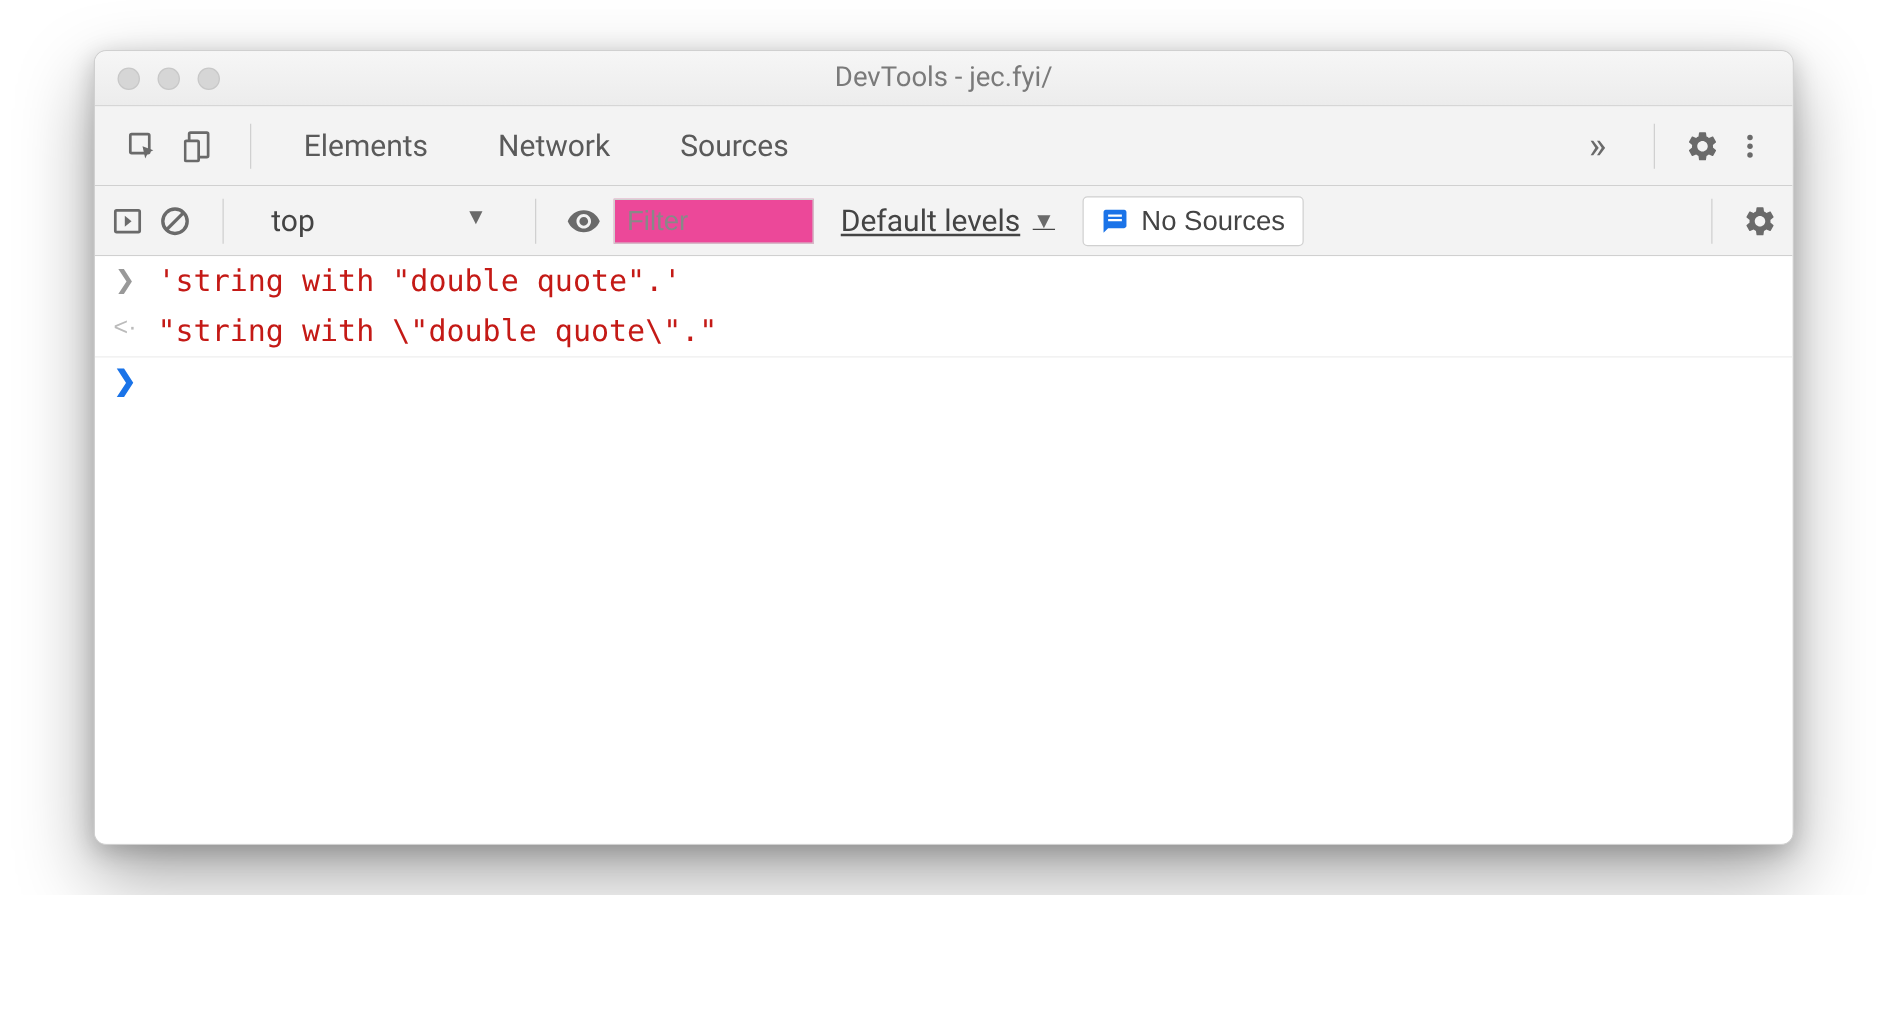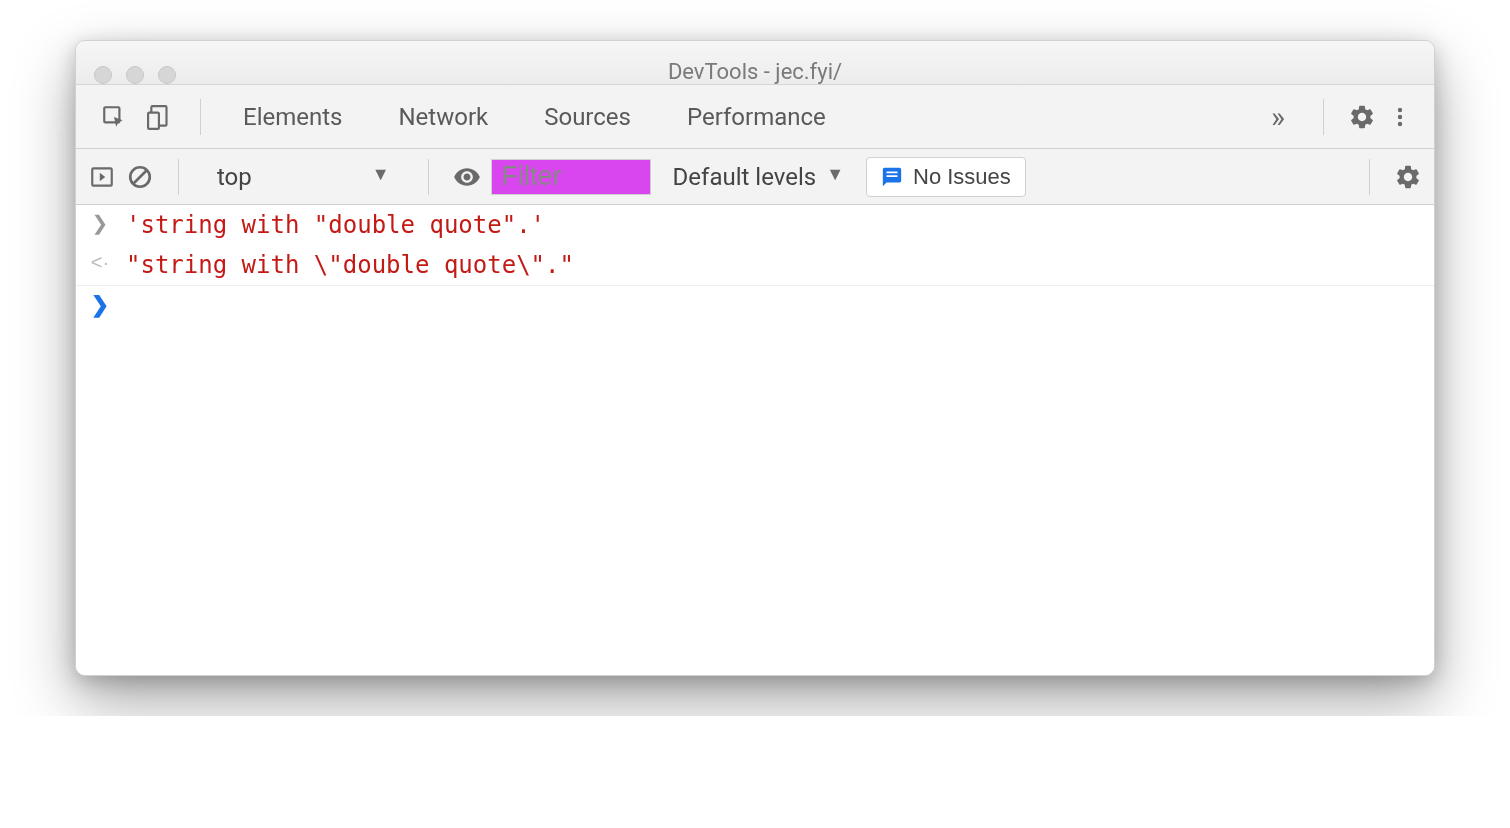--- a/index.html
+++ b/index.html
@@ -24,21 +24,21 @@
       box-shadow: 0 25px 60px rgba(0,0,0,0.35), 0 5px 20px rgba(0,0,0,0.2);
       overflow: hidden;
       border: 1px solid #d0d0d0;
     }
     
     .titlebar {
       height: 44px;
       background: linear-gradient(#f6f6f6, #ececec);
       border-bottom: 1px solid #d6d6d6;
       display: flex;
-      align-items: flex-end;
+      align-items: center;
       position: relative;
       padding: 0 14px;
     }
     
     .traffic-lights {
       display: flex;
       gap: 14px;
       position: absolute;
       left: 18px;
     }
@@ -157,39 +157,40 @@
     }
     
     .dropdown-caret {
       font-size: 18px;
       color: #6a6a6a;
     }
     
     .filter-input {
       height: 36px;
       width: 160px;
-      background: #d946ef;
+      background: #ec4899;
       border: 1px solid #d0d0d0;
       padding: 0 10px;
-      font-size: 27px;
+      font-size: 22px;
       color: #333;
     }
     
     .filter-input::placeholder {
       color: #888;
     }
     
     .levels-select {
       display: flex;
-      align-items: flex-start;
+      align-items: center;
       font-size: 24px;
       color: #444;
       padding: 0 12px;
       gap: 10px;
       cursor: pointer;
+      text-decoration: underline;
     }
     
     .issues-btn {
       display: flex;
       align-items: center;
       gap: 10px;
       background: #fff;
       border: 1px solid #d0d0d0;
       border-radius: 4px;
       padding: 6px 14px;
@@ -285,21 +286,20 @@
           <rect x="4" y="2" width="14" height="18" rx="1"></rect>
           <rect x="1" y="8" width="10" height="15" rx="1" fill="#f3f3f3"></rect>
         </svg>
       </div>
     </div>
     <div class="vdivider"></div>
     <div class="tabs">
       <div class="tab">Elements</div>
       <div class="tab">Network</div>
       <div class="tab">Sources</div>
-      <div class="tab">Performance</div>
     </div>
     <div class="tabbar-right">
       <div class="more-tabs">»</div>
       <div class="vdivider"></div>
       <div class="icon-btn">
         <svg width="28" height="28" viewBox="0 0 24 24" fill="currentColor">
           <path d="M19.14,12.94c0.04-0.3,0.06-0.61,0.06-0.94c0-0.32-0.02-0.64-0.07-0.94l2.03-1.58c0.18-0.14,0.23-0.41,0.12-0.61 l-1.92-3.32c-0.12-0.22-0.37-0.29-0.59-0.22l-2.39,0.96c-0.5-0.38-1.03-0.7-1.62-0.94L14.4,2.81c-0.04-0.24-0.24-0.41-0.48-0.41 h-3.84c-0.24,0-0.43,0.17-0.47,0.41L9.25,5.35C8.66,5.59,8.12,5.92,7.63,6.29L5.24,5.33c-0.22-0.08-0.47,0-0.59,0.22L2.74,8.87 C2.62,9.08,2.66,9.34,2.86,9.48l2.03,1.58C4.84,11.36,4.8,11.69,4.8,12s0.02,0.64,0.07,0.94l-2.03,1.58 c-0.18,0.14-0.23,0.41-0.12,0.61l1.92,3.32c0.12,0.22,0.37,0.29,0.59,0.22l2.39-0.96c0.5,0.38,1.03,0.7,1.62,0.94l0.36,2.54 c0.05,0.24,0.24,0.41,0.48,0.41h3.84c0.24,0,0.44-0.17,0.47-0.41l0.36-2.54c0.59-0.24,1.13-0.56,1.62-0.94l2.39,0.96 c0.22,0.08,0.47,0,0.59-0.22l1.92-3.32c0.12-0.22,0.07-0.47-0.12-0.61L19.14,12.94z M12,15.6c-1.98,0-3.6-1.62-3.6-3.6 s1.62-3.6,3.6-3.6s3.6,1.62,3.6,3.6S13.98,15.6,12,15.6z"></path>
         </svg>
       </div>
       <div class="icon-btn">
@@ -340,21 +340,21 @@
     <div class="levels-select">
       <span>Default levels</span>
       <span class="dropdown-caret">▼</span>
     </div>
     <button class="issues-btn">
       <span class="issues-icon">
         <svg width="22" height="22" viewBox="0 0 24 24" fill="currentColor">
           <path d="M20 2H4c-1.1 0-2 .9-2 2v18l4-4h14c1.1 0 2-.9 2-2V4c0-1.1-.9-2-2-2zm-2 10H6v-2h12v2zm0-4H6V6h12v2z"></path>
         </svg>
       </span>
-      <span>No Issues</span>
+      <span>No Sources</span>
     </button>
     <div class="toolbar-spacer"></div>
     <div class="vdivider"></div>
     <div class="icon-btn">
       <svg width="28" height="28" viewBox="0 0 24 24" fill="currentColor">
         <path d="M19.14,12.94c0.04-0.3,0.06-0.61,0.06-0.94c0-0.32-0.02-0.64-0.07-0.94l2.03-1.58c0.18-0.14,0.23-0.41,0.12-0.61 l-1.92-3.32c-0.12-0.22-0.37-0.29-0.59-0.22l-2.39,0.96c-0.5-0.38-1.03-0.7-1.62-0.94L14.4,2.81c-0.04-0.24-0.24-0.41-0.48-0.41 h-3.84c-0.24,0-0.43,0.17-0.47,0.41L9.25,5.35C8.66,5.59,8.12,5.92,7.63,6.29L5.24,5.33c-0.22-0.08-0.47,0-0.59,0.22L2.74,8.87 C2.62,9.08,2.66,9.34,2.86,9.48l2.03,1.58C4.84,11.36,4.8,11.69,4.8,12s0.02,0.64,0.07,0.94l-2.03,1.58 c-0.18,0.14-0.23,0.41-0.12,0.61l1.92,3.32c0.12,0.22,0.37,0.29,0.59,0.22l2.39-0.96c0.5,0.38,1.03,0.7,1.62,0.94l0.36,2.54 c0.05,0.24,0.24,0.41,0.48,0.41h3.84c0.24,0,0.44-0.17,0.47-0.41l0.36-2.54c0.59-0.24,1.13-0.56,1.62-0.94l2.39,0.96 c0.22,0.08,0.47,0,0.59-0.22l1.92-3.32c0.12-0.22,0.07-0.47-0.12-0.61L19.14,12.94z M12,15.6c-1.98,0-3.6-1.62-3.6-3.6 s1.62-3.6,3.6-3.6s3.6,1.62,3.6,3.6S13.98,15.6,12,15.6z"></path>
       </svg>
     </div>
   </div>
 

